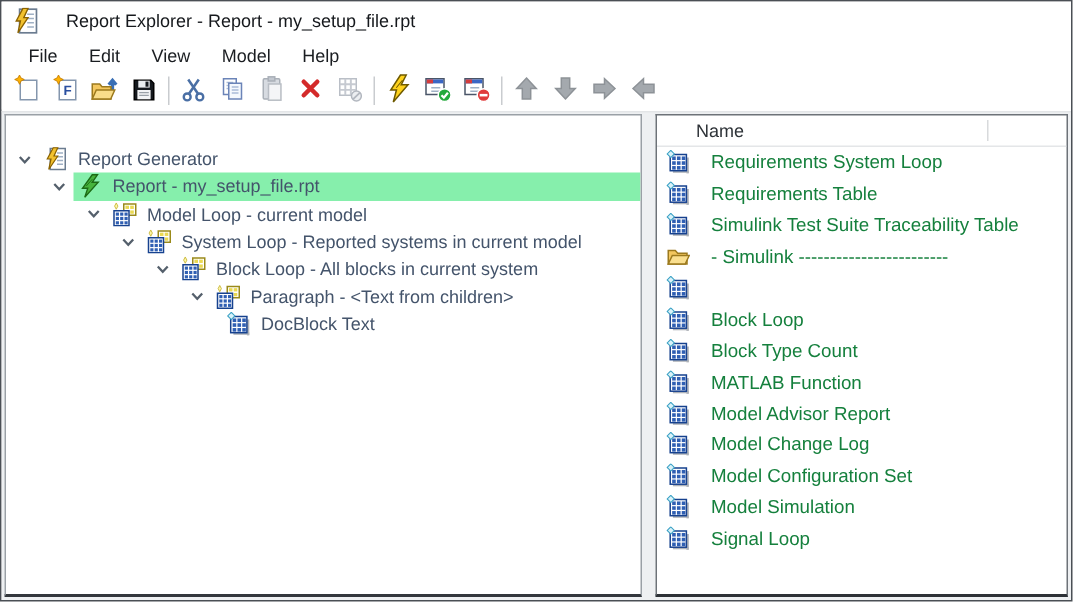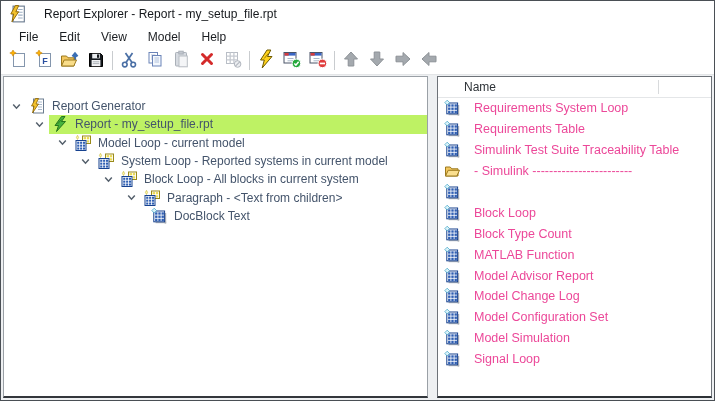--- a/index.html
+++ b/index.html
@@ -11,30 +11,30 @@
   .menu-item{padding:3px 12px 3px 9px;cursor:default;}
   .toolbar{height:25px;display:flex;align-items:center;padding-left:4px;background:#fff;}
   .tb-btn{width:25px;height:23px;display:flex;align-items:center;justify-content:center;background:transparent;border:none;padding:0;margin:0 0.5px;}
   .tb-sep{width:1px;height:19px;background:#c9cccf;margin:0 3px;}
   .main{position:absolute;top:73px;left:0;right:0;bottom:0;background:#eef0f2;display:flex;gap:9px;padding:1px 2px 2px 2px;border-top:1px solid #e3e5e7;box-sizing:border-box;}
   .left-panel{width:425px;background:#fff;border:1px solid #9aa0a6;border-bottom:2px solid #33373c;box-sizing:border-box;overflow:hidden;padding-top:20px;}
   .right-panel{flex:1;background:#fff;border:1px solid #6d7278;border-bottom:2px solid #2d3136;box-sizing:border-box;display:flex;flex-direction:column;overflow:hidden;}
   .list-header{height:20px;flex:0 0 20px;display:flex;align-items:center;padding-left:26px;font-size:12px;color:#2e3338;border-bottom:1px solid #e4e6e8;position:relative;}
   .col-divider{position:absolute;left:220px;top:3px;bottom:3px;width:1px;background:#d8dadc;}
   .list-body{flex:1;overflow:hidden;}
-  .list-row{height:20.9px;display:flex;align-items:center;padding-left:6px;font-size:12.5px;color:#ec4899;}
+  .list-row{height:20.9px;display:flex;align-items:center;padding-left:6px;font-size:12.5px;color:#15803d;}
   .list-row .li-icon{width:16px;height:16px;flex:0 0 16px;display:flex;align-items:center;justify-content:center;}
   .list-row .li-label{margin-left:14px;white-space:nowrap;}
   .tree-row{height:18.3px;display:flex;align-items:center;font-size:12px;color:#44546b;}
   .tree-indent{flex:0 0 auto;height:100%;}
   .tree-chevron{width:13px;height:12px;flex:0 0 13px;display:flex;align-items:center;justify-content:center;margin-right:3px;}
   .tree-inner{display:flex;align-items:center;flex:1;height:100%;padding-left:2px;}
   .tree-inner .tr-icon{width:18px;height:16px;flex:0 0 18px;display:flex;align-items:center;justify-content:center;}
   .tree-inner .tr-label{margin-left:6px;white-space:nowrap;}
-  .tree-row.selected .tree-inner{background:#bef264;}
+  .tree-row.selected .tree-inner{background:#86efac;}
   span,div,button{cursor:default;}
 </style>
 </head>
 <body>
 
 <div class="window">
   <div class="titlebar">
     <span class="title-icon" id="title-icon">
         <svg width="18" height="18" viewBox="0 0 16 16">
           <rect x="4.5" y="1" width="10" height="14" fill="#fff" stroke="#6b7c90"></rect>

